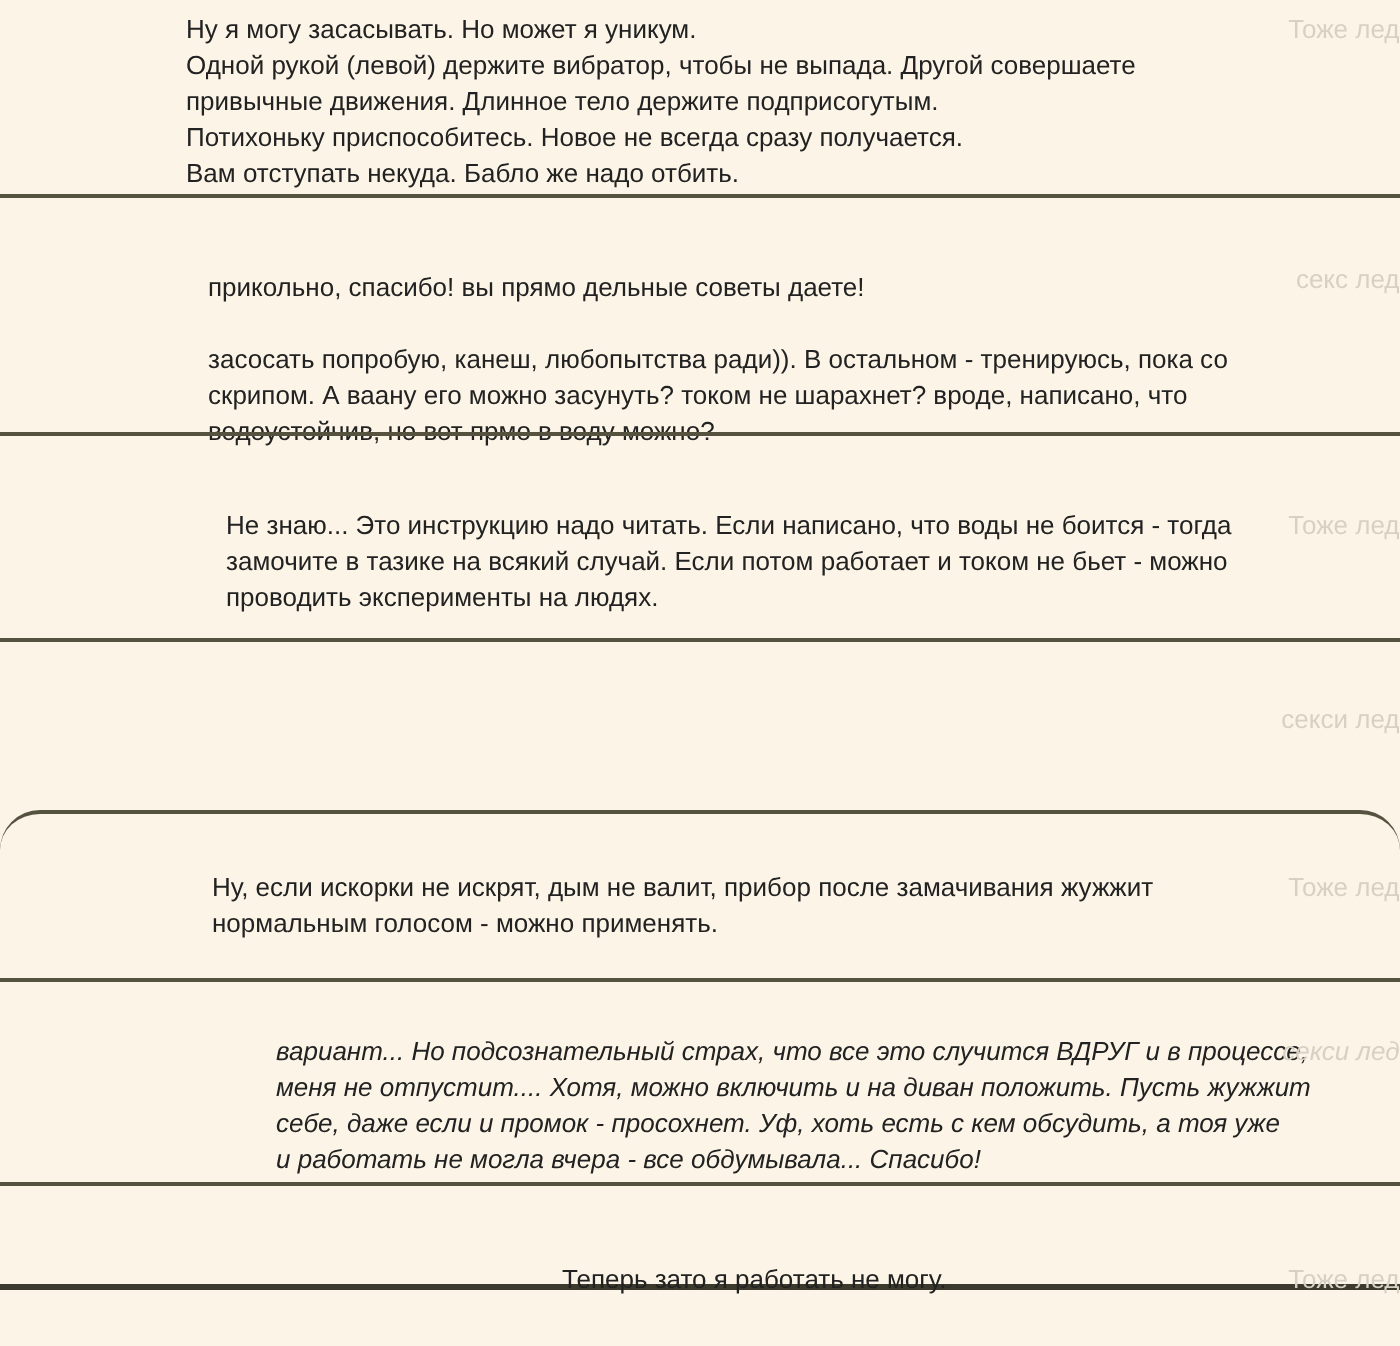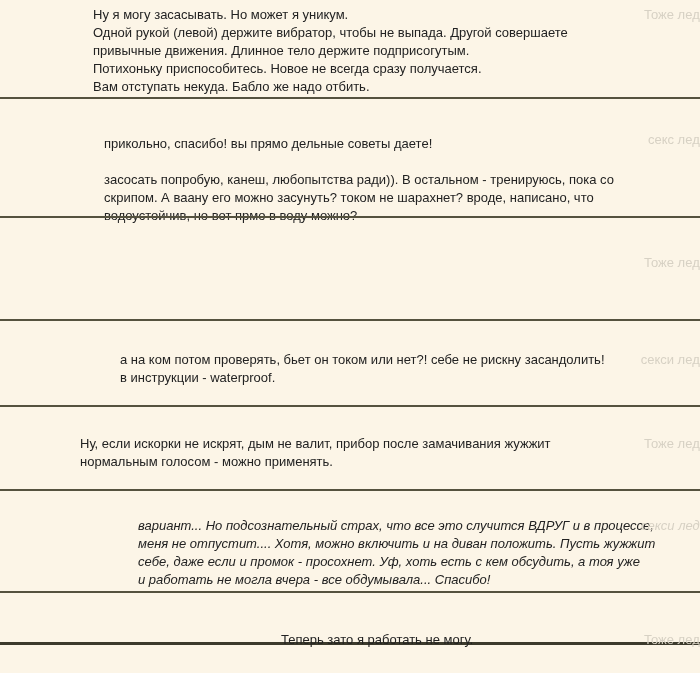--- a/index.html
+++ b/index.html
@@ -36,21 +36,21 @@
   }
   
   .p1 { height: 97px;  padding: 6px 36px 0 93px; border-radius: 14px;  }
   .p1 .author { top: 6px; }
   .p2 { height: 119px; padding: 36px 36px 0 104px; }
   .p2 .author { top: 32px; }
   .p3 { height: 103px; padding: 36px 36px 0 113px; }
   .p3 .author { top: 36px; }
   .p4 { height: 86px;  padding: 30px 36px 0 120px; }
   .p4 .author { top: 30px; }
-  .p5 { height: 84px;  padding: 28px 36px 0 80px; }
+  .p5 { height: 84px;  padding: 28px 36px 0 106px; border-radius: 20px; }
   .p5 .author { top: 28px; }
   .p6 { height: 102px; padding: 26px 28px 0 138px; font-style: italic; }
   .p6 .author { top: 26px; }
   .p7 { height: 51px;  padding: 38px 0 0 281px; }
   .p7 .author { top: 38px; }
   .bottom-bar {
     height: 3px;
     background: var(--bar, #3c3a2c);
   }
 </style>
@@ -71,26 +71,27 @@
   <div class="post p2">
     <div class="msg">прикольно, спасибо! вы прямо дельные советы даете!
 
 засосать попробую, канеш, любопытства ради)). В остальном - тренируюсь, пока со
 скрипом. А ваану его можно засунуть? током не шарахнет? вроде, написано, что
 водоустойчив, но вот прмо в воду можно?</div>
     <div class="author">секс леди</div>
   </div>
 
   <div class="post p3">
+    <div class="msg">Не знаю... Это инструкцию надо читать. Если написано, что воды не боится - тогда
+замочите в тазике на всякий случай. Если потом работает и током не бьет - можно
+проводить эксперименты на людях.</div>
     <div class="author">Тоже леди</div>
   </div>
 
   <div class="post p4">
-    <div class="msg">а на ком потом проверять, бьет он током или нет?! себе не рискну засандолить!
-в инструкции - waterproof.</div>
     <div class="author">секси леди</div>
   </div>
 
   <div class="post p5">
     <div class="msg">Ну, если искорки не искрят, дым не валит, прибор после замачивания жужжит
 нормальным голосом - можно применять.</div>
     <div class="author">Тоже леди</div>
   </div>
 
   <div class="post p6">

